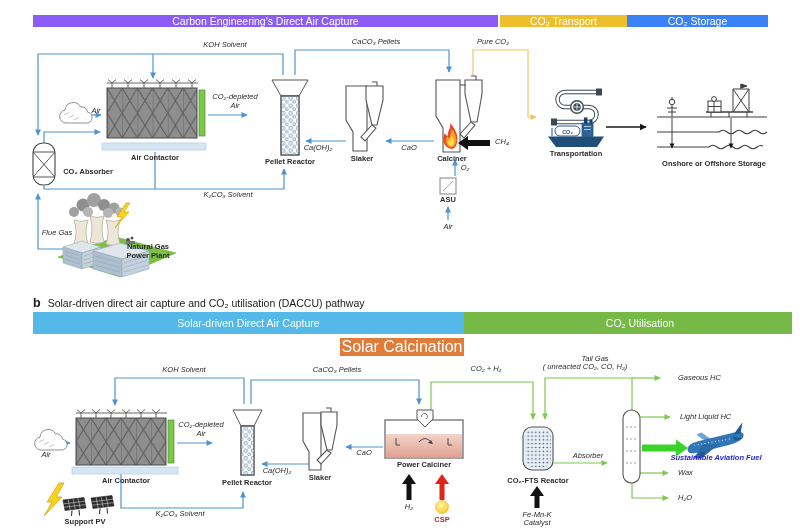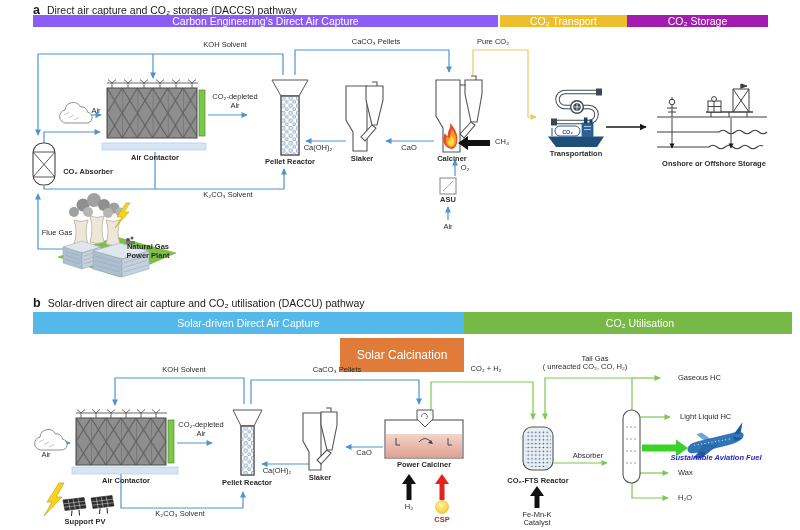--- a/index.html
+++ b/index.html
@@ -6,21 +6,21 @@
   #fig{position:relative;width:800px;height:530px;background:#fff;overflow:hidden;
        font-family:"Liberation Sans",sans-serif;}
   svg{position:absolute;left:0;top:0;}
   svg text{font-family:"Liberation Sans",sans-serif;}
   .ptitle{position:absolute;font-size:10.5px;color:#1a1a1a;white-space:nowrap;}
   .ptitle b{font-size:12.5px;margin-right:7px;font-weight:700;}
   .banner{position:absolute;display:flex;align-items:center;justify-content:center;
           color:#fff;font-size:10.5px;white-space:nowrap;}
   .lbl{position:absolute;font-size:7.5px;line-height:1.12;color:#2b2b2b;
        transform:translateX(-50%);text-align:center;white-space:nowrap;}
-  .it{}
+  .it{font-style:italic;}
   .bd{font-weight:700;font-style:normal;}
   .lal{transform:none;text-align:left;}
   .saf{color:#2525cd;font-weight:700;font-style:italic;}
   .csp{color:#a93226;font-weight:700;}
 </style>
 </head>
 <body>
 
 <div id="fig">
 
@@ -303,29 +303,28 @@
       <path d="M687,445.5 C687,441.5 691,439.5 697,439 L735,436.5 C741.5,436.2 744.5,438 744,440.5 C743.2,444.5 736,446.5 728,447.3 L696,449.3 C690,449.6 687,448.5 687,445.5 Z" fill="#2f77b8" stroke="#1d5a94" stroke-width="0.5"></path>
       <polygon points="735,437.5 745.5,427.5 741.5,438.5" fill="#1d5a94"></polygon>
       <polygon points="733,439.5 743,443.5 735,444.5" fill="#1d5a94"></polygon>
       <polygon points="703,443.5 691,454.5 699,455.5 717,445.5" fill="#2a6aa8" stroke="#1d5a94" stroke-width="0.4"></polygon>
       <ellipse cx="700" cy="451.5" rx="3.2" ry="2" fill="#1d5a94"></ellipse>
       <path d="M694,441.8 H731" stroke="#fff" stroke-width="1" stroke-dasharray="0.9,2.6"></path>
     </g>
   </g>
 </svg>
 
-<div class="ptitle" style="left:33px;top:3px;"><b>a</b><span>Direct air capture and CO₂ storage (DACCS) pathway</span></div>
 
 <div class="banner" style="left:33px;top:15px;width:465px;background:#8b5cf6;">
       <span>Carbon Engineering's Direct Air Capture</span>
     </div>
 <div class="banner" style="left:500px;top:15px;width:127px;background:#eebf2d;">
       <span>CO₂ Transport</span>
     </div>
-<div class="banner" style="left:627px;top:15px;width:141px;background:#a21caf;">
+<div class="banner" style="left:627px;top:15px;width:141px;background:#3b82f6;">
       <span>CO₂ Storage</span>
     </div>
 
 <div class="lbl it" style="left:225px;top:41px;">KOH Solvent</div>
 <div class="lbl it" style="left:376px;top:38px;">CaCO₃ Pellets</div>
 <div class="lbl it" style="left:493px;top:38px;">Pure CO₂</div>
 <div class="lbl it" style="left:96px;top:107px;">Air</div>
 <div class="lbl it" style="left:235px;top:93px;">CO₂-depleted</div>
 <div class="lbl it" style="left:235px;top:102px;">Air</div>
 <div class="lbl it" style="left:318px;top:144px;">Ca(OH)₂</div>
@@ -347,21 +346,21 @@
 <div class="lbl bd" style="left:714px;top:160px;">Onshore or Offshore Storage</div>
 
 <div class="ptitle" style="left:33px;top:296px;"><b>b</b><span>Solar-driven direct air capture and CO₂ utilisation (DACCU) pathway</span></div>
 
 <div class="banner" style="left:33px;top:312px;width:431px;height:22px;background:#54b8e8;">
       <span>Solar-driven Direct Air Capture</span>
     </div>
 <div class="banner" style="left:464px;top:312px;width:304px;height:22px;background:#76b947;padding-left:24px;">
       <span>CO₂ Utilisation</span>
     </div>
-<div class="banner" style="left:340px;top:338px;width:124px;height:34px;background:#e07b39;font-size:12px;">
+<div class="banner" style="left:340px;top:338px;width:124px;height:18px;background:#e07b39;font-size:16px;">
       <span>Solar Calcination</span>
     </div>
 
 <div class="lbl it" style="left:184px;top:366px;">KOH Solvent</div>
 <div class="lbl it" style="left:337px;top:366px;">CaCO₃ Pellets</div>
 <div class="lbl it" style="left:486px;top:365px;">CO₂ + H₂</div>
 <div class="lbl it" style="left:595px;top:355px;">Tail Gas</div>
 <div class="lbl it" style="left:585px;top:363px;">( unreacted CO₂, CO, H₂)</div>
 <div class="lbl it lal" style="left:678px;top:374px;">Gaseous HC</div>
 <div class="lbl it lal" style="left:680px;top:413px;">Light Liquid HC</div>

